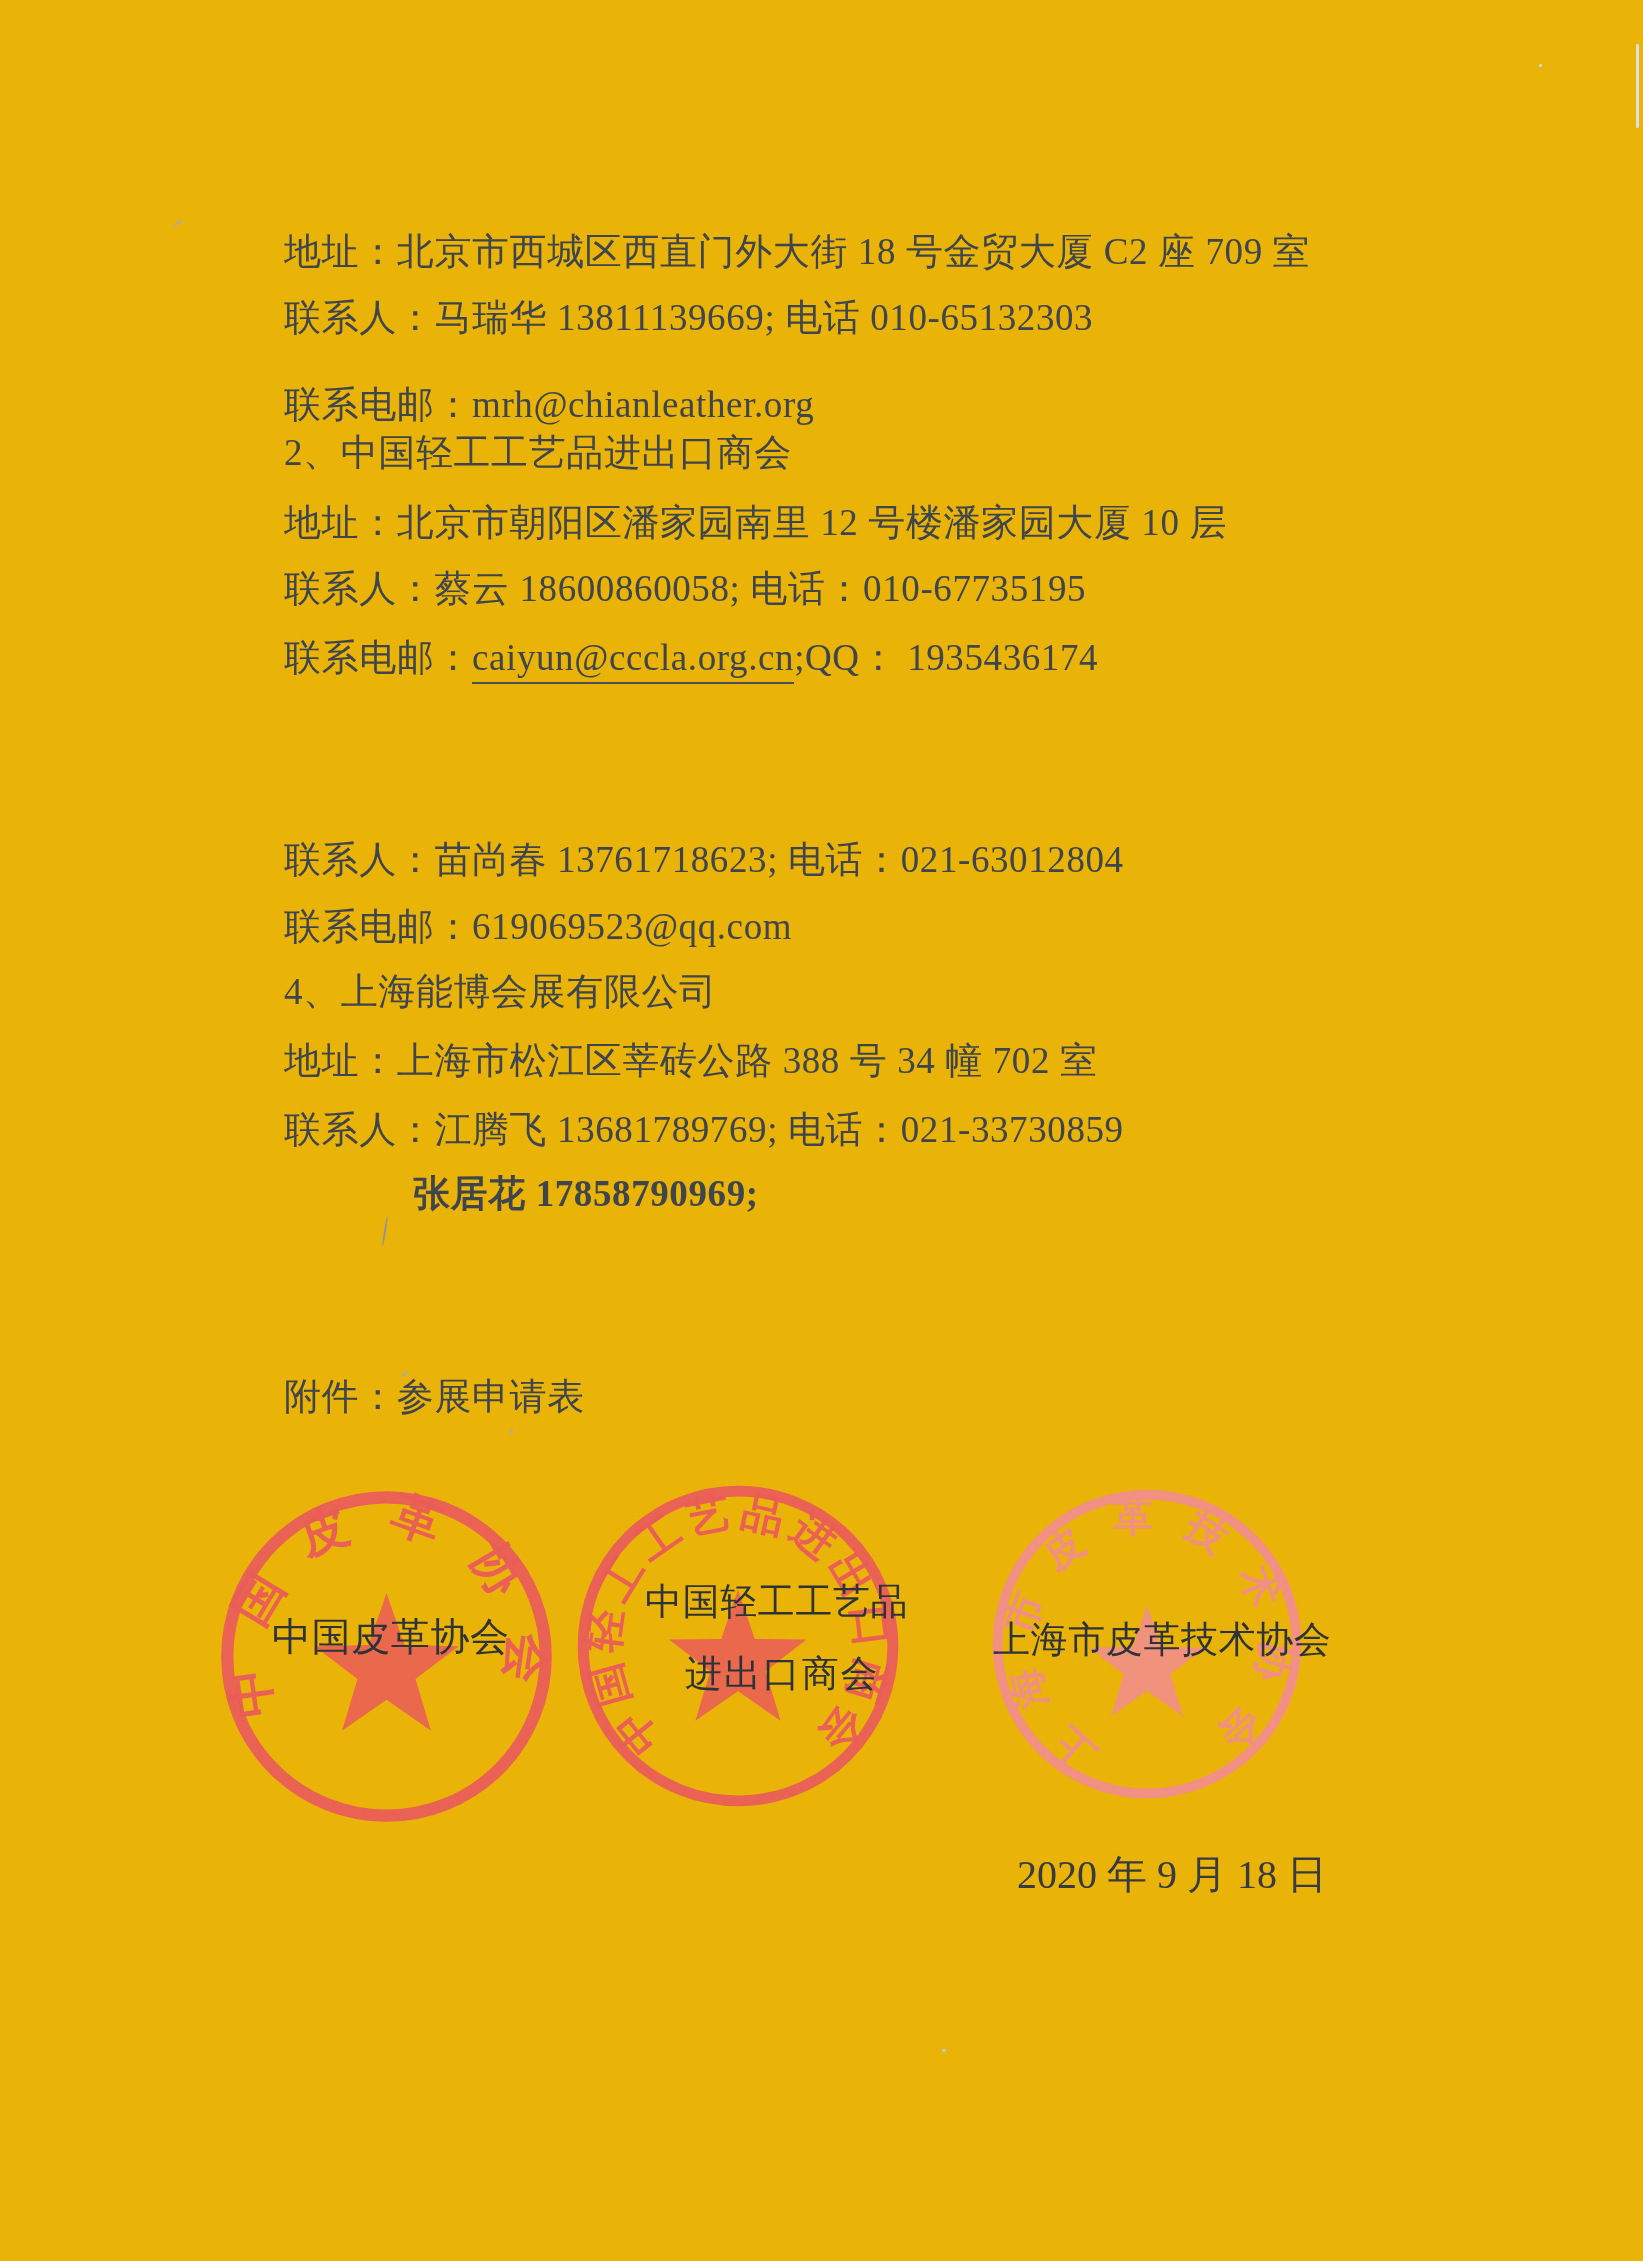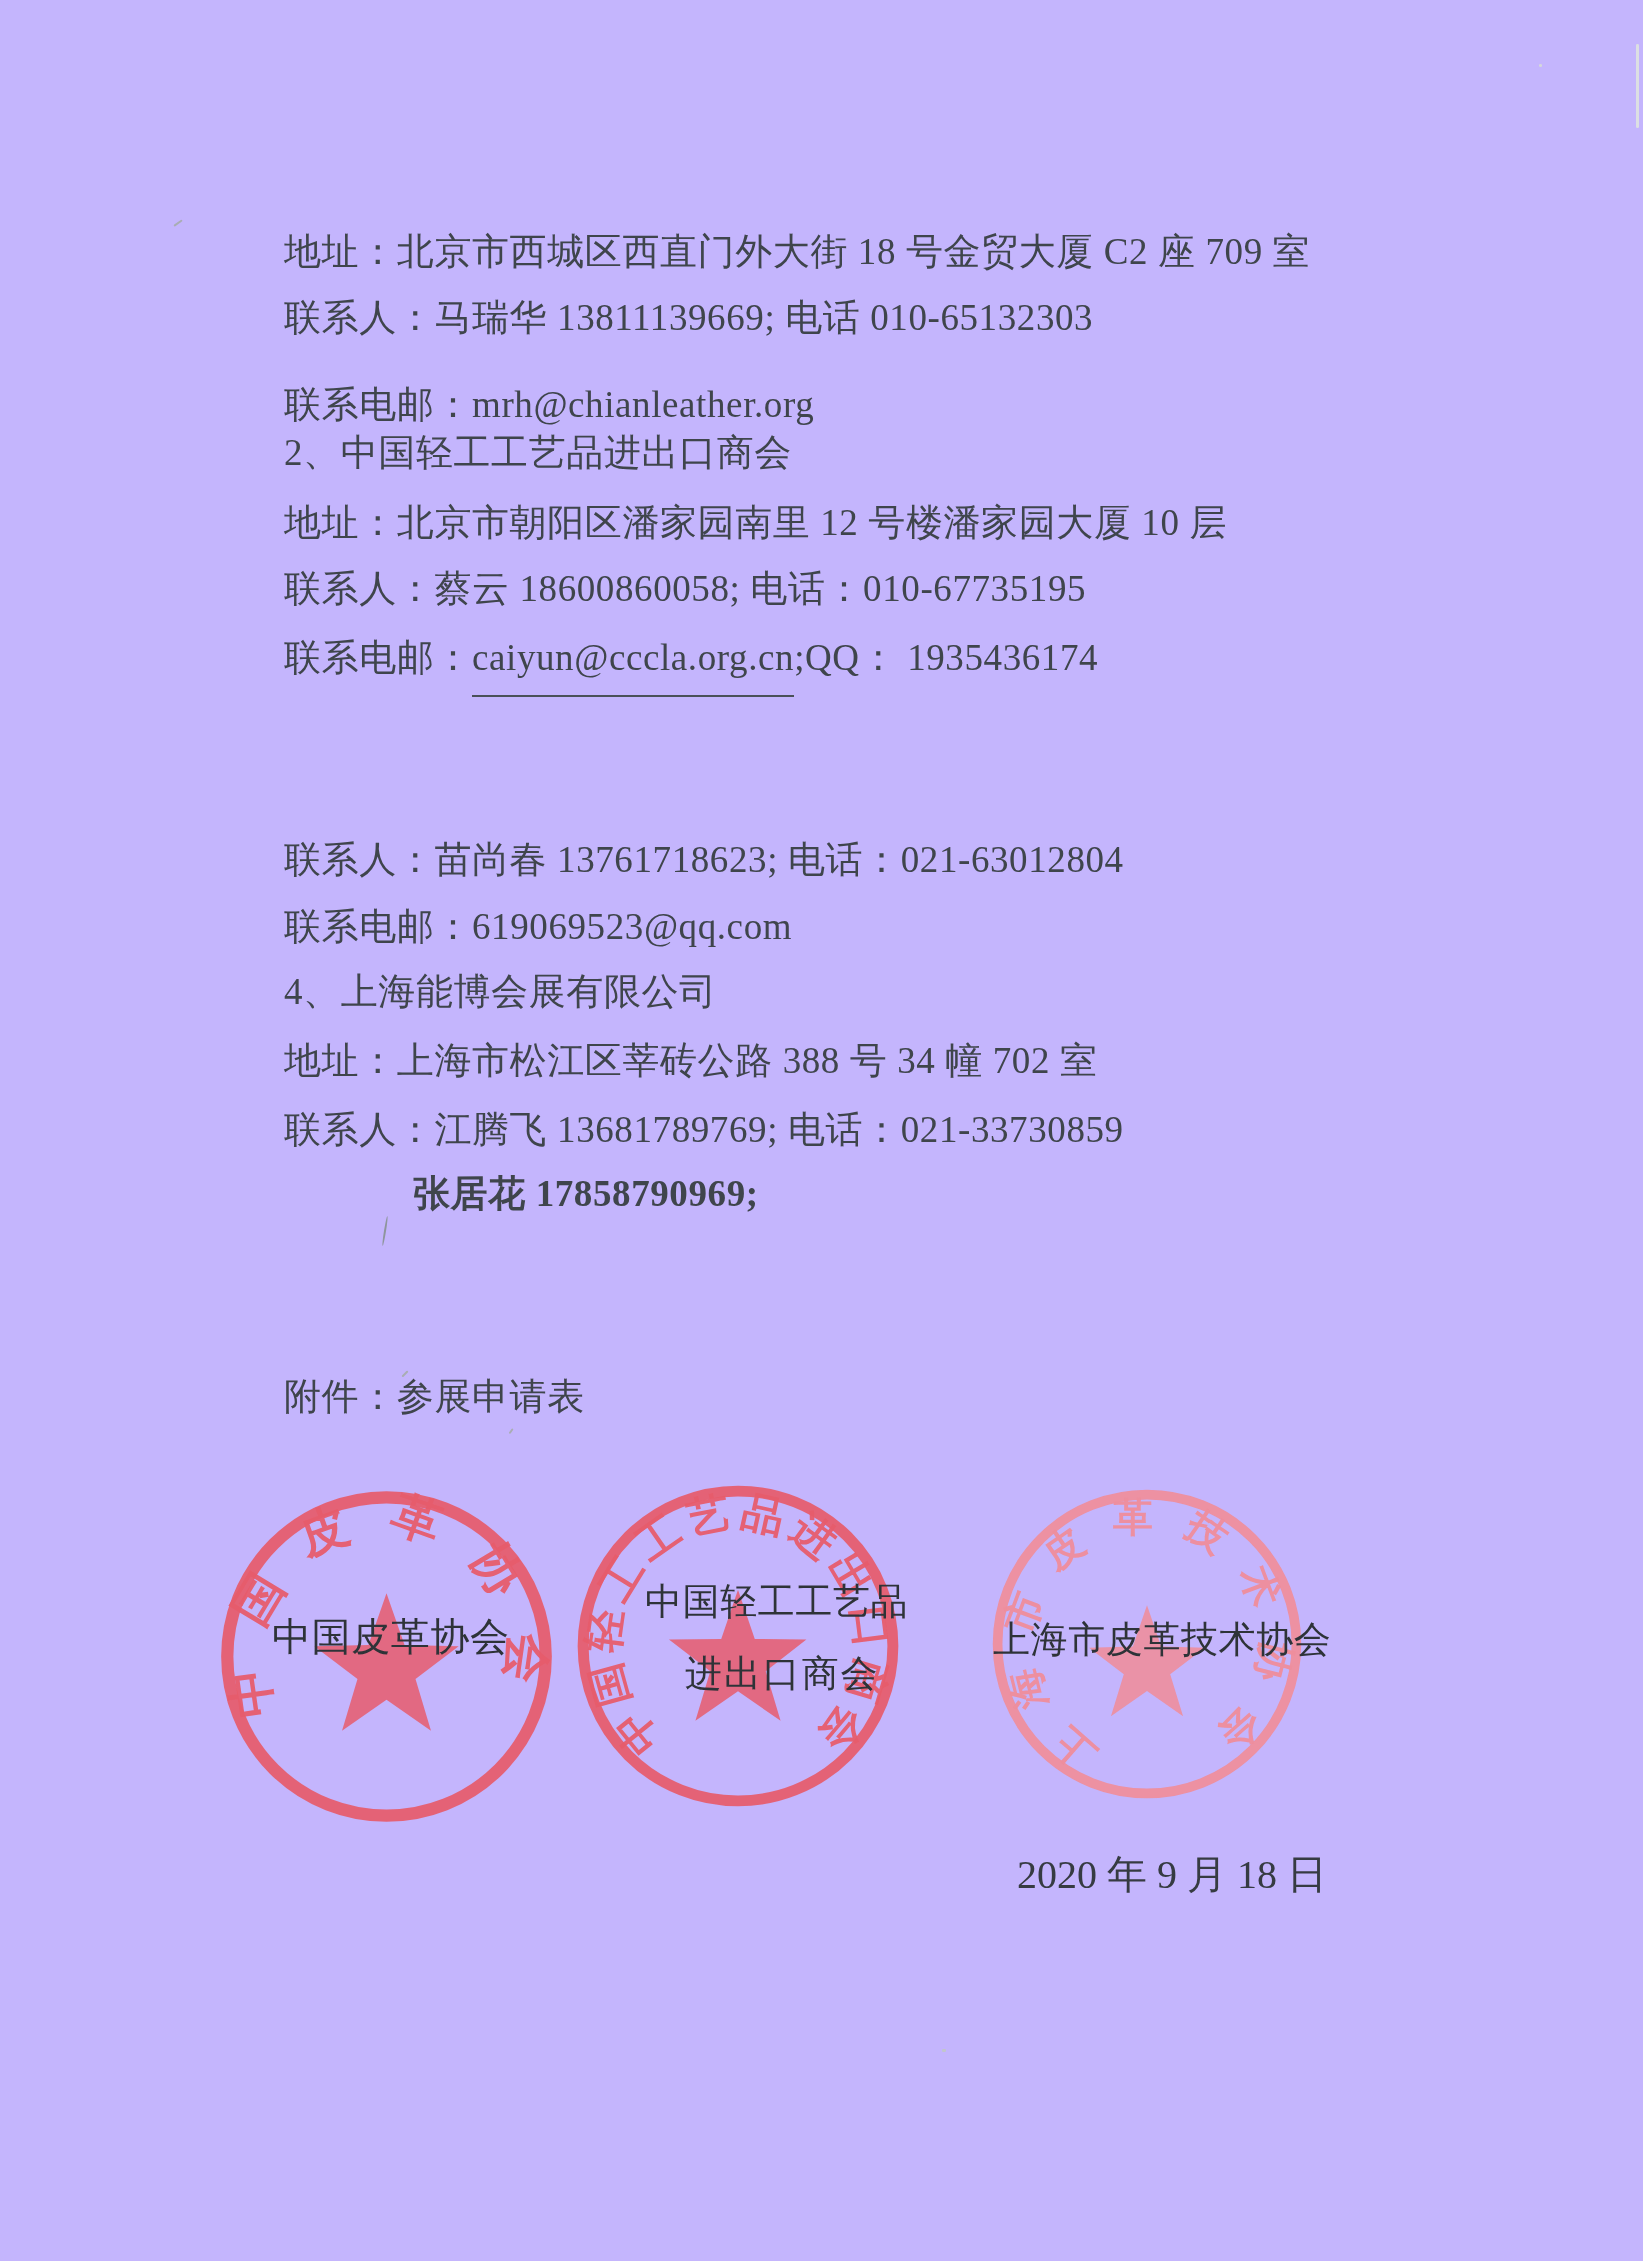--- a/index.html
+++ b/index.html
@@ -1,33 +1,33 @@
 <!DOCTYPE html>
 <html style="font-size:10.3px"><head>
 <meta charset="utf-8">
 <style>
   html,body{margin:0;padding:0;background:#e8e8e8;}
   .page{
     position:relative;
     width:1644px;height:2261px;
-    background:#c4b5fd;
+    background:#eab308;
     overflow:hidden;
     font-family:"Liberation Serif","DejaVu Serif",serif;
     color:#3f454c;
   }
   .line{
     position:absolute;
     left:284px;
     font-size:37px;
     letter-spacing:0.6px;
     white-space:nowrap;
     color:#3f454c;
   }
   .indent{left:413px;font-weight:bold;}
-  .ulink{border-bottom:2.6px solid #4a5058;padding-bottom:17px;}
+  .ulink{border-bottom:2.6px solid #4a5058;padding-bottom:4px;}
   .stamp{position:absolute;z-index:1;opacity:0.92;}
   .overlay-text{
     position:absolute;z-index:2;
     font-size:37px;white-space:nowrap;
     color:#2e3338;letter-spacing:0.6px;
   }
   .date-line{
     position:absolute;z-index:2;
     font-size:40px;white-space:nowrap;color:#363b42;
   }

